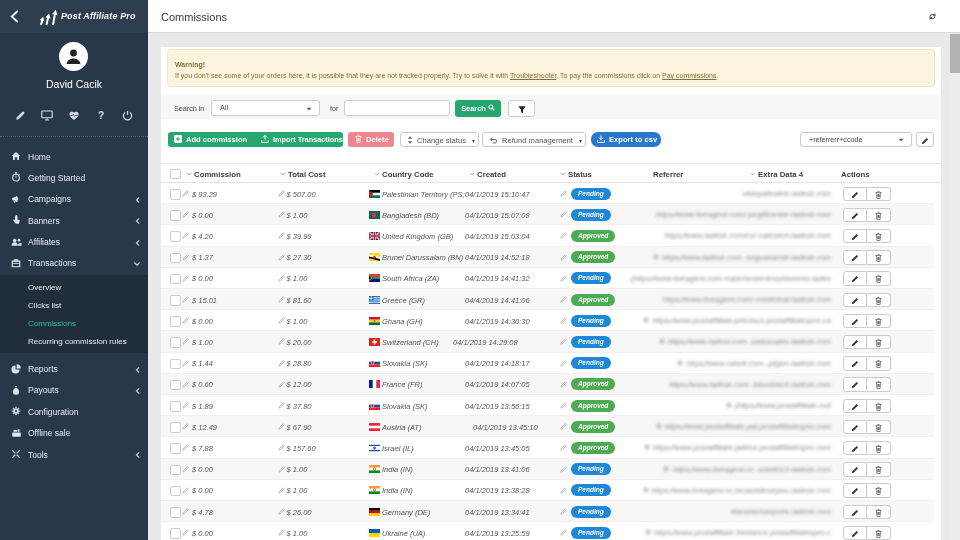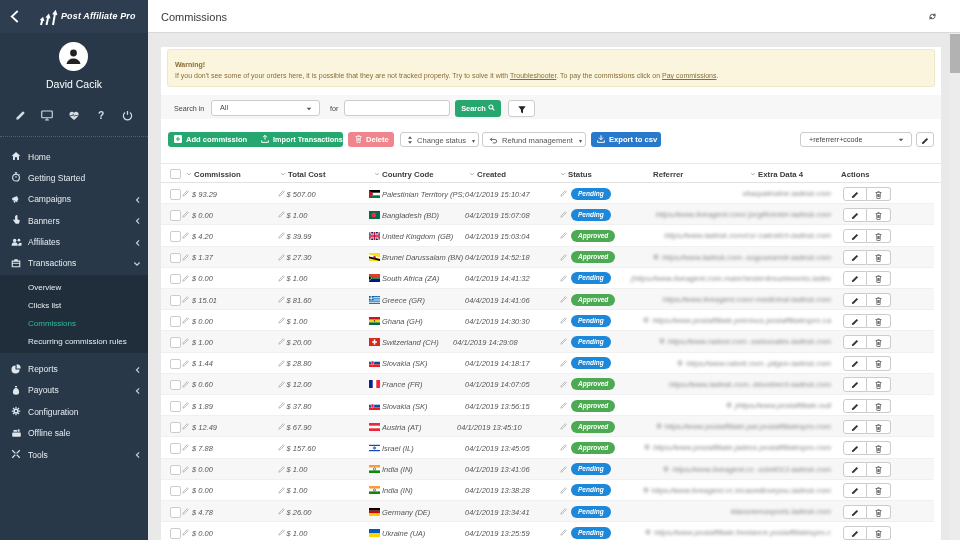--- a/index.html
+++ b/index.html
@@ -42,21 +42,21 @@
 #sel1 { position:absolute; left:50px; top:5px; width:109px; height:16px; background:#fff; border:1px solid #ccc; border-radius:3px; font-size:7.2px; color:#444; line-height:14px; padding-left:8px; }
 #sel1 .car { position:absolute; right:7px; top:5.5px; line-height:0; }
 #inp1 { position:absolute; left:183px; top:5px; width:106px; height:16px; background:#fff; border:1px solid #ccc; border-radius:3px; }
 #btn-search { position:absolute; left:294px; top:4.5px; width:46px; height:17px; background:#27a770; border-radius:3px; color:#fff; font-size:7.4px; font-weight:bold; text-align:center; line-height:17px; }
 #btn-filter { position:absolute; left:347px; top:4.5px; width:27px; height:17px; background:#fff; border:1px solid #ccc; border-radius:3px; text-align:center; line-height:15px; }
 
 
 .btn { position:absolute; top:84.5px; height:15px; border-radius:3px; font-size:7.6px; color:#fff; font-weight:bold; line-height:15px; white-space:nowrap; overflow:hidden; }
 .btn.green { background:#27a770; }
 .btn.pink { background:#f0858d; }
-.btn.blue { background:#2879cc; }
+.btn.blue { background:#2879cc;border-radius:7px; }
 .btn.white { background:#fff; border:1px solid #ccc; color:#555; font-weight:normal; }
 .bic { display:inline-block; vertical-align:-1px; margin:0 4px 0 6px; }
 #rsel { position:absolute; left:639px; top:85px; width:112px; height:15px; background:#fff; border:1px solid #ccc; border-radius:3px; font-size:7.2px; color:#444; line-height:13px; padding-left:8px; }
 #rsel .car { position:absolute; right:7px; top:5px; line-height:0; }
 #rpencil { position:absolute; left:755px; top:85px; width:18px; height:15px; background:#fff; border:1px solid #ccc; border-radius:3px; text-align:center; line-height:13px; }
 
 
 #thead { position:absolute; left:0; top:116px; width:780px; height:20px; border-top:1px solid #e8e8e8; border-bottom:1px solid #e3e3e3; }
 #thead .h { position:absolute; top:6px; font-size:7.8px; font-weight:bold; color:#3c3c3c; white-space:nowrap; }
 #thead .sc { position:absolute; top:7px; line-height:0; }
@@ -542,21 +542,21 @@
   <span class="pic" style="left:117px"><svg width="7" height="7" viewBox="0 0 16 16">
           <path d="M12.1 1.6 l2.3 2.3 -9.3 9.3 -3.1 0.8 0.8-3.1 Z" fill="none" stroke="#b4b4b4" stroke-width="2"></path>
         </svg></span>
   <span class="ctxt" style="left:125.5px">$ 67.90</span>
   <span class="flag" style="left:208px"><svg width="11" height="8">
           <rect width="11" height="8" fill="#fff"></rect>
           <rect width="11" height="2.7" fill="#ed2939"></rect>
           <rect y="5.3" width="11" height="2.7" fill="#ed2939"></rect>
         </svg></span>
   <span class="ctxt" style="left:221px;max-width:84px;overflow:hidden">Austria (AT)</span>
-  <span class="ctxt" style="left:296px">04/1/2019 13:45:10</span>
+  <span class="ctxt" style="left:312px">04/1/2019 13:45:10</span>
   <span class="pic" style="left:399px"><svg width="7" height="7" viewBox="0 0 16 16">
           <path d="M12.1 1.6 l2.3 2.3 -9.3 9.3 -3.1 0.8 0.8-3.1 Z" fill="none" stroke="#b4b4b4" stroke-width="2"></path>
         </svg></span>
   <span class="badge appr" style="left:410px">Approved</span>
   <span class="blur" style="right:103px"><span class="globe"><svg width="6" height="6" viewBox="0 0 12 12">
             <circle cx="6" cy="6" r="4.6" fill="none" stroke="#999" stroke-width="1.2"></circle>
             <path d="M1.4 6 h9.2 M6 1.4 a7 7 0 0 1 0 9.2 M6 1.4 a7 7 0 0 0 0 9.2" fill="none" stroke="#999" stroke-width="1"></path>
           </svg></span>https:⁄⁄www.postaffiliate.pat.postaffiliatespro.com</span>
   <span class="agrp" style="left:682px">
         <span class="abtn"><svg width="8" height="8" viewBox="0 0 16 16">

